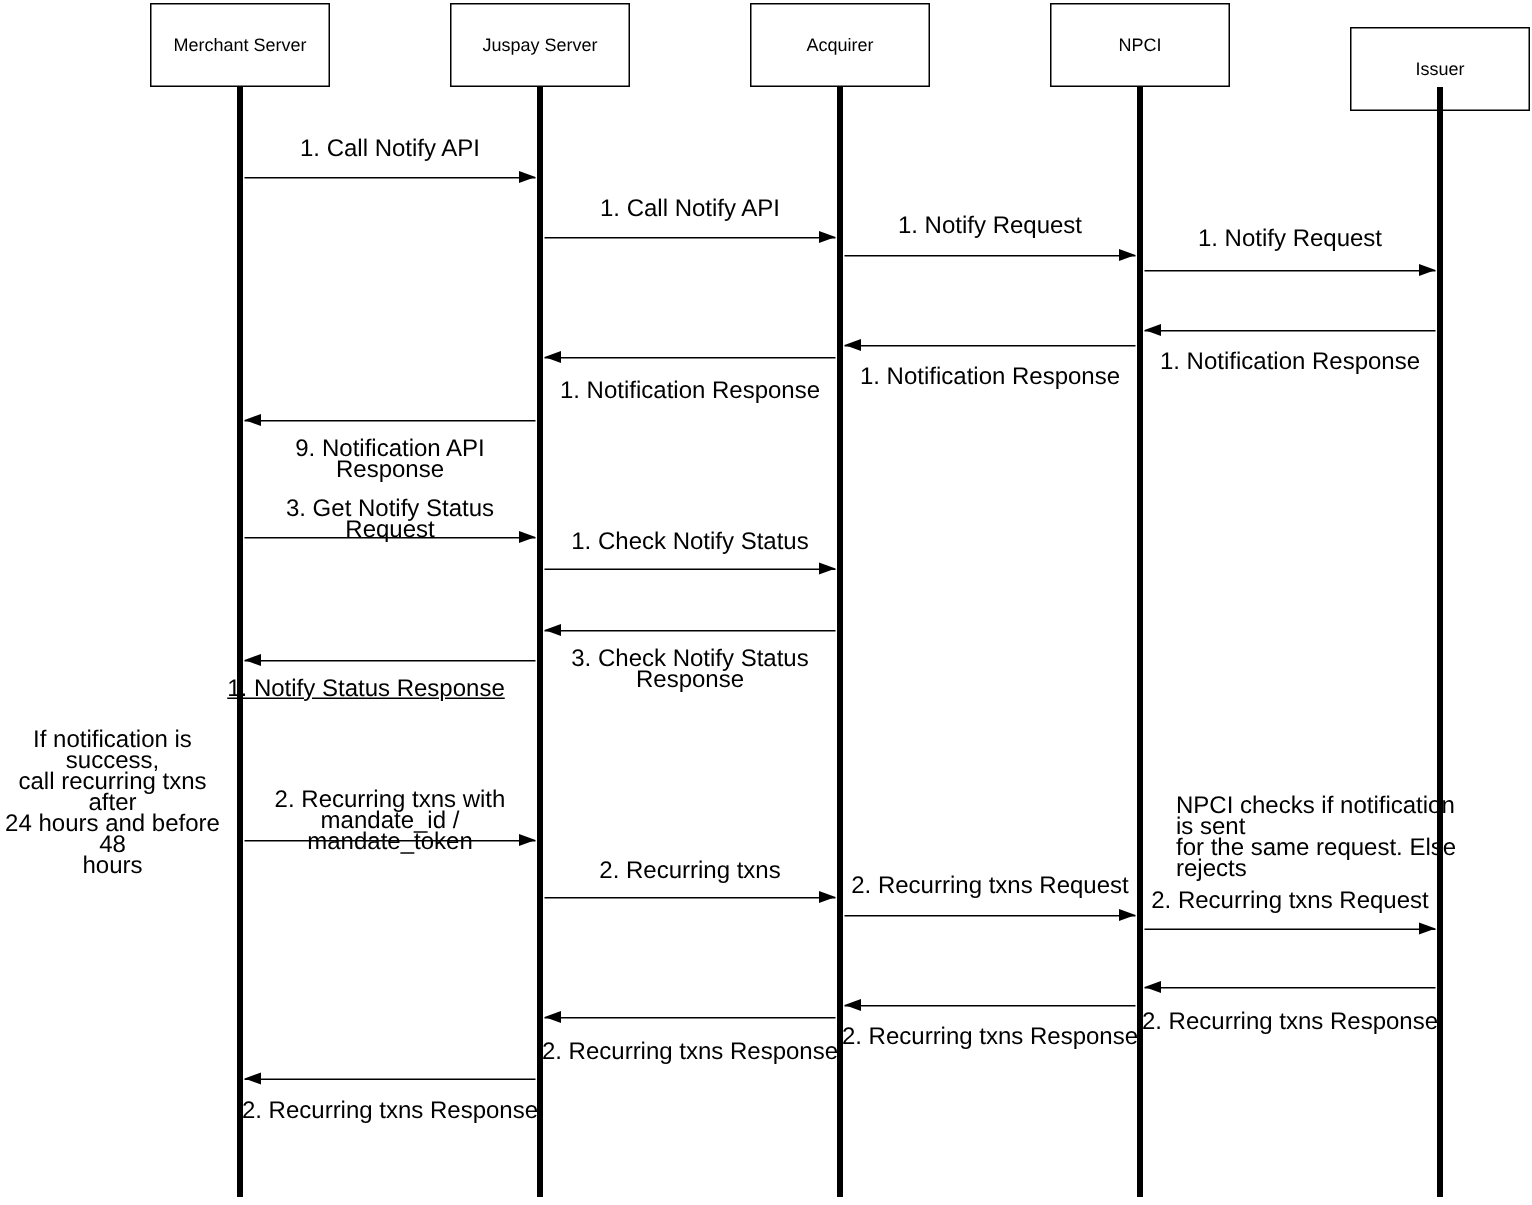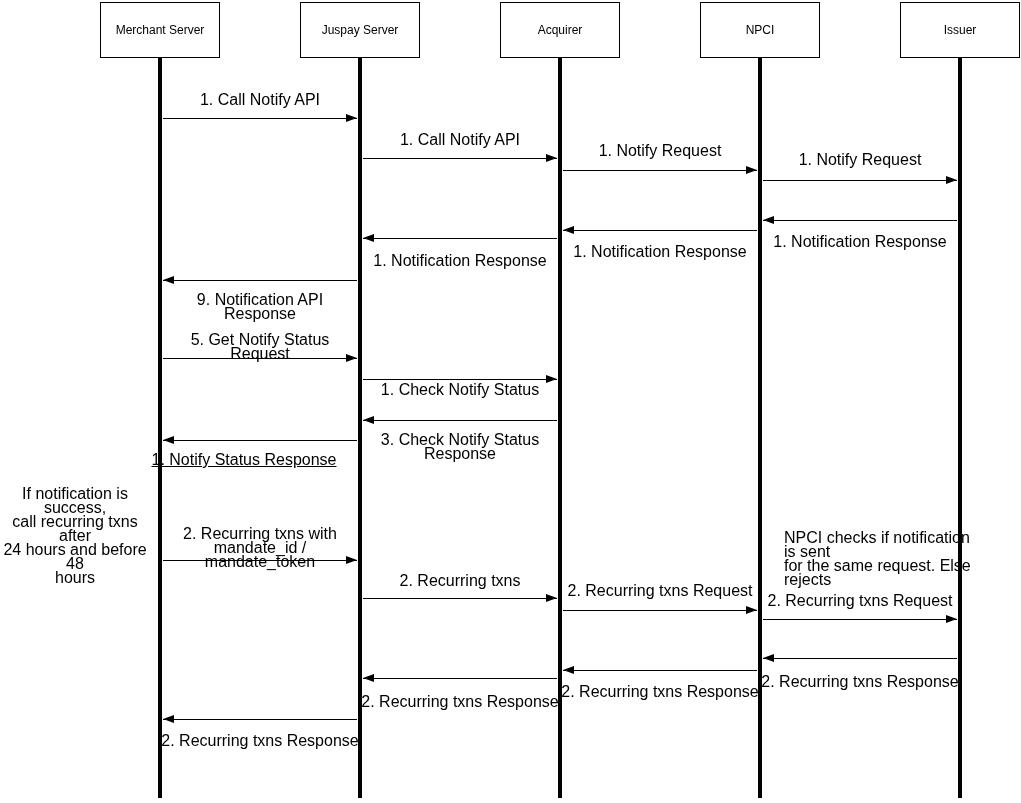--- a/index.html
+++ b/index.html
@@ -71,21 +71,21 @@
       </div>
       <div class="pbox" style="left: 300px; top: 2px;">
         <div>Juspay Server</div>
       </div>
       <div class="pbox" style="left: 500px; top: 2px;">
         <div>Acquirer</div>
       </div>
       <div class="pbox" style="left: 700px; top: 2px;">
         <div>NPCI</div>
       </div>
-      <div class="pbox" style="left: 900px; top: 2px;">
+      <div class="pbox" style="left: 900px; top: 18px;">
         <div>Issuer</div>
       </div>
     </div>
   <div id="lifelines-layer">
       <div class="lifeline" style="left: 158px; top: 58px; height: 740px;"></div>
       <div class="lifeline" style="left: 358px; top: 58px; height: 740px;"></div>
       <div class="lifeline" style="left: 558px; top: 58px; height: 740px;"></div>
       <div class="lifeline" style="left: 758px; top: 58px; height: 740px;"></div>
       <div class="lifeline" style="left: 958px; top: 58px; height: 740px;"></div>
     </div>
@@ -109,24 +109,24 @@
       <div class="mhead l" style="top: 226.2px; left: 563px;"></div>
       <div class="mlabel" style="left: 560px; width: 200px; top: 245px;">1. Notification Response</div>
       <div class="mline" style="left: 363px; top: 238px; width: 194px;"></div>
       <div class="mhead l" style="top: 234.2px; left: 363px;"></div>
       <div class="mlabel" style="left: 360px; width: 200px; top: 254px;">1. Notification Response</div>
       <div class="mline" style="left: 163px; top: 280px; width: 194px;"></div>
       <div class="mhead l" style="top: 276.2px; left: 163px;"></div>
       <div class="mlabel" style="left: 160px; width: 200px; top: 293px;">9. Notification API Response</div>
       <div class="mline" style="left: 163px; top: 358px; width: 194px;"></div>
       <div class="mhead r" style="top: 354.2px; left: 346px;"></div>
-      <div class="mlabel" style="left: 160px; width: 200px; top: 333px;">5. Get Notify Status Request</div>
+      <div class="mlabel" style="left: 160px; width: 200px; top: 333px;">3. Get Notify Status Request</div>
       <div class="mline" style="left: 363px; top: 379px; width: 194px;"></div>
       <div class="mhead r" style="top: 375.2px; left: 546px;"></div>
-      <div class="mlabel" style="left: 360px; width: 200px; top: 355px; margin-top: 28px;">1. Check Notify Status</div>
+      <div class="mlabel" style="left: 360px; width: 200px; top: 355px;">1. Check Notify Status</div>
       <div class="mline" style="left: 363px; top: 420px; width: 194px;"></div>
       <div class="mhead l" style="top: 416.2px; left: 363px;"></div>
       <div class="mlabel" style="left: 360px; width: 200px; top: 433px;">3. Check Notify Status Response</div>
       <div class="mline" style="left: 163px; top: 440px; width: 194px;"></div>
       <div class="mhead l" style="top: 436.2px; left: 163px;"></div>
       <div class="mlabel" style="left: 144px; width: 200px; top: 453px; text-decoration: underline;">1. Notify Status Response</div>
       <div class="mline" style="left: 163px; top: 560px; width: 194px;"></div>
       <div class="mhead r" style="top: 556.2px; left: 346px;"></div>
       <div class="mlabel" style="left: 160px; width: 200px; top: 527px;">2. Recurring txns with
 mandate_id / mandate_token</div>

